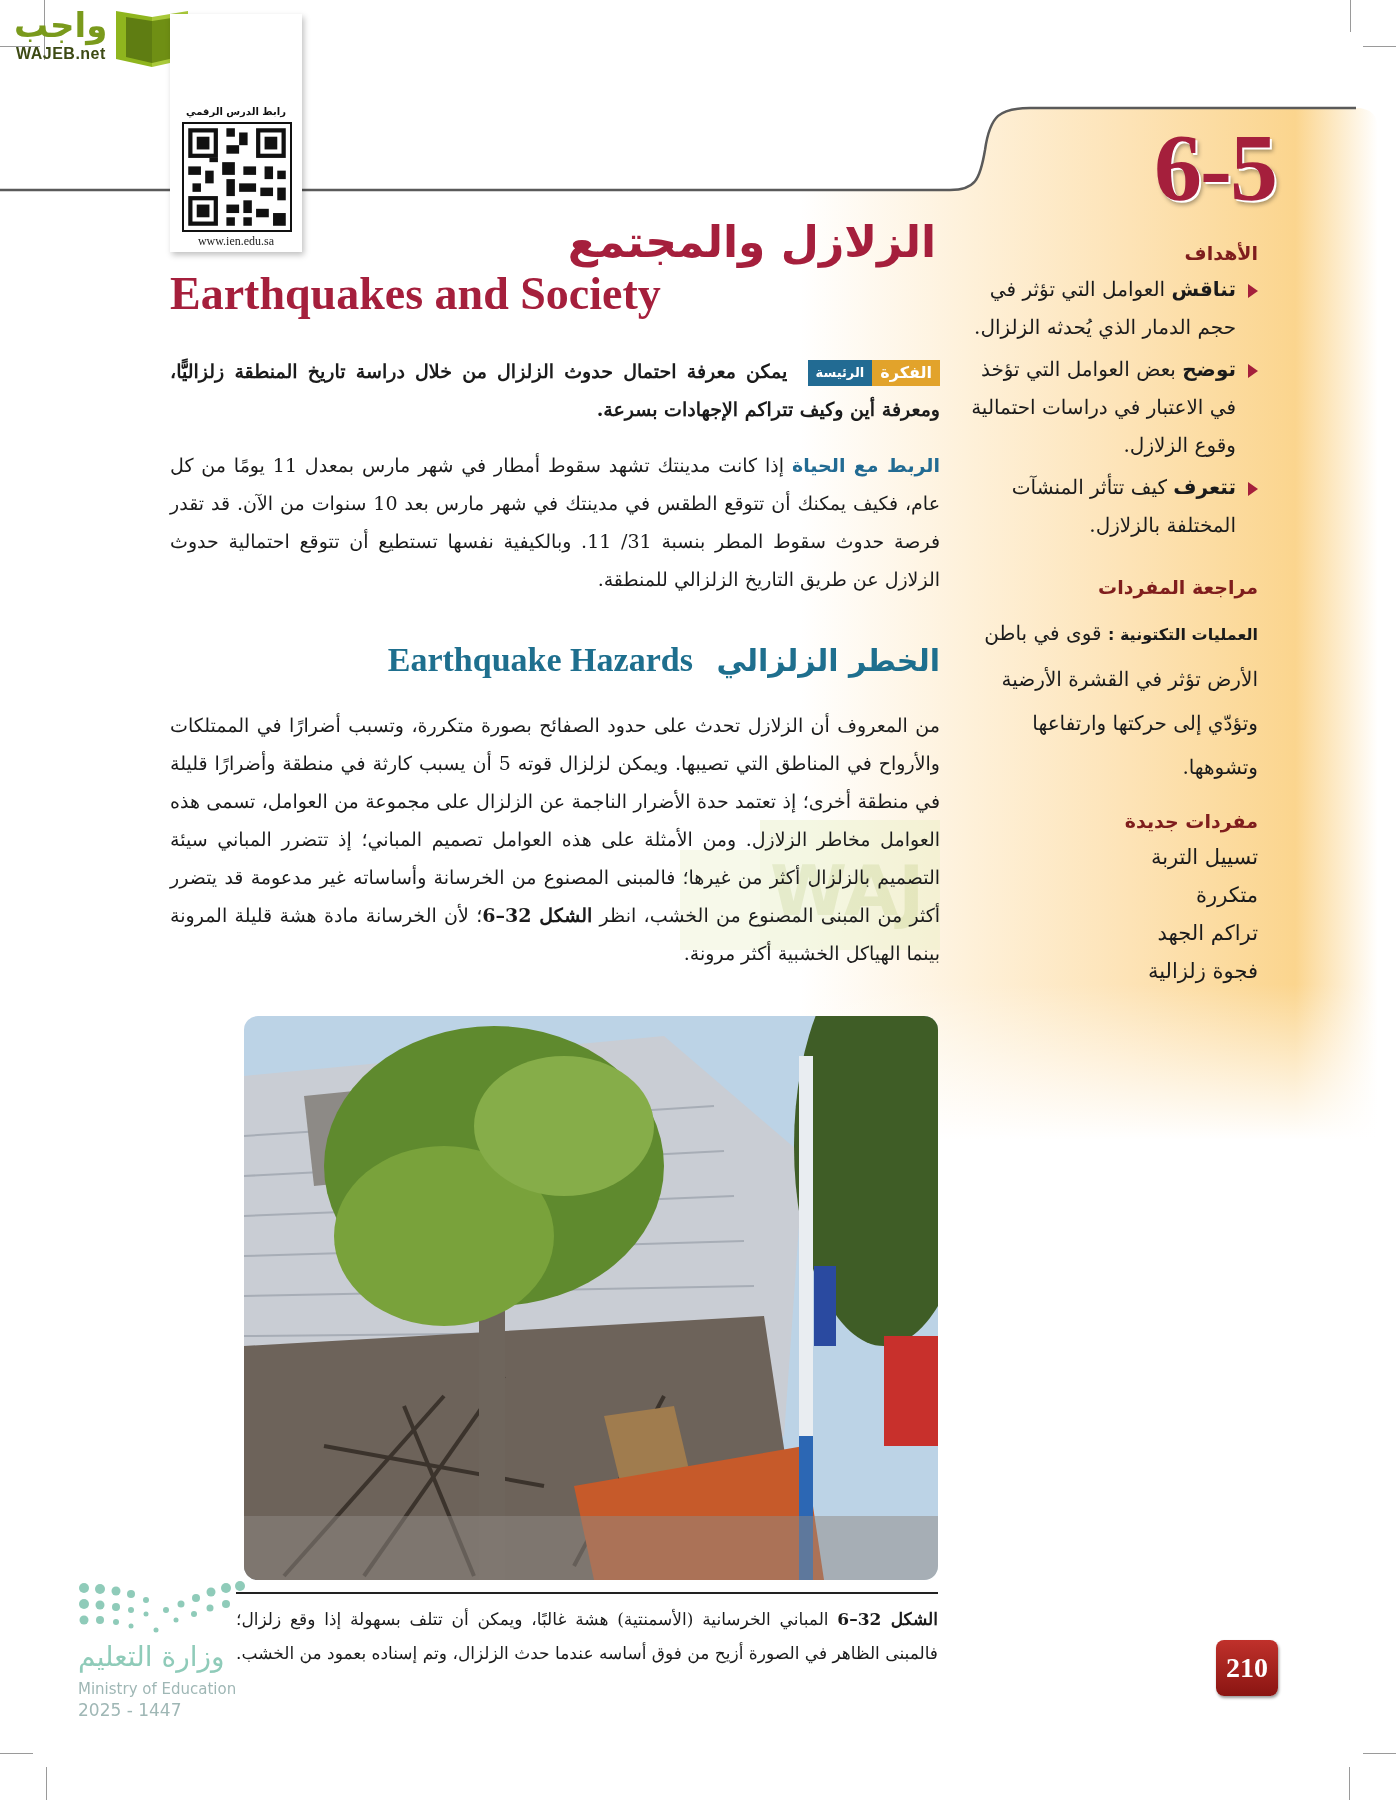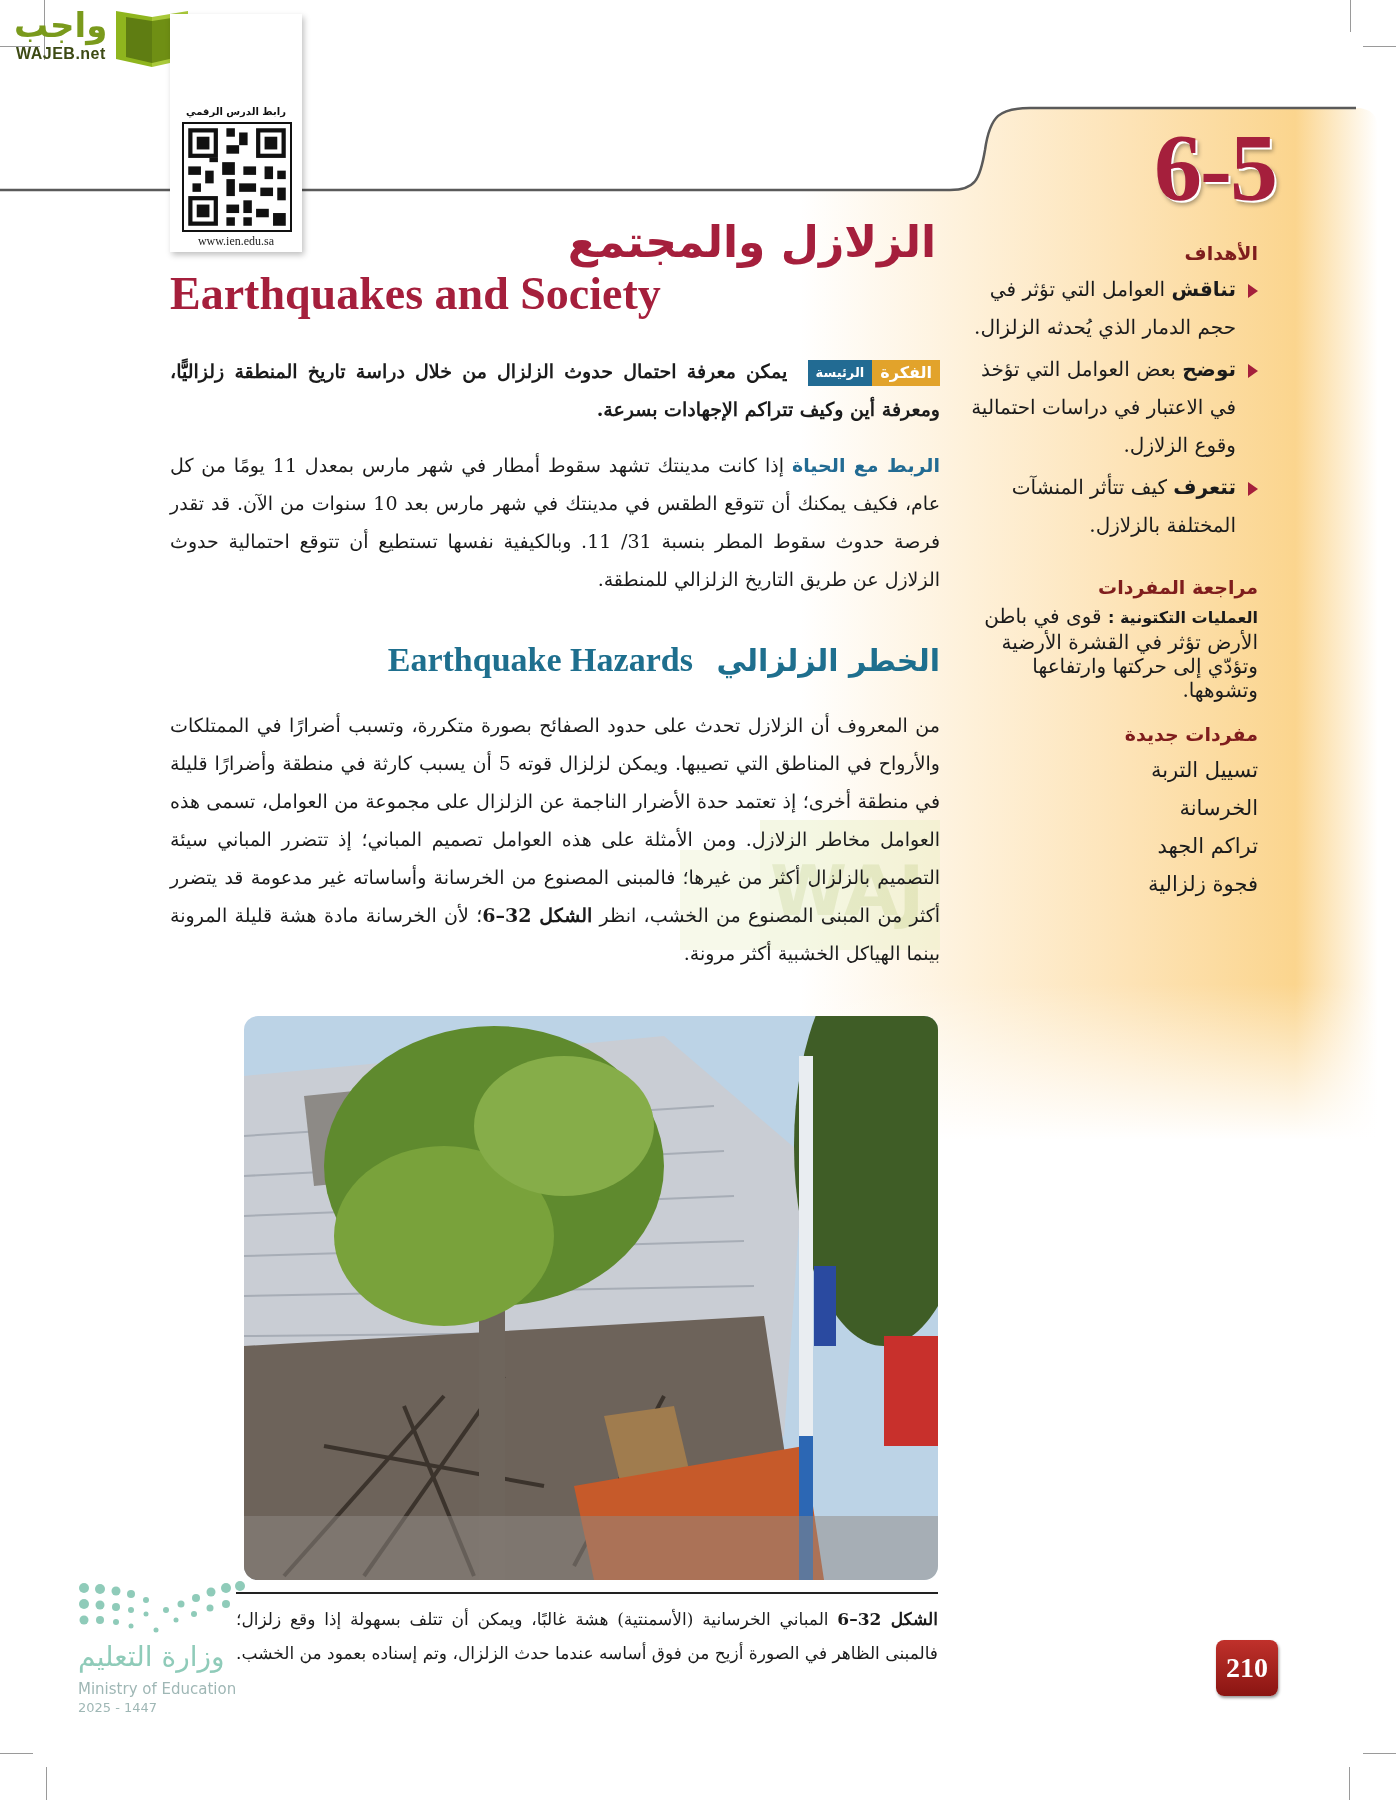--- a/index.html
+++ b/index.html
@@ -38,30 +38,30 @@
   
   .photo{left:244px;top:1016px;width:694px;height:564px;border-radius:14px;overflow:hidden;}
   .caption{left:236px;top:1592px;width:702px;border-top:2px solid #222;padding-top:8px;direction:rtl;text-align:justify;font-family:"DejaVu Serif",serif;font-size:17px;line-height:34px;color:#1b1b1b;}
   .caption-label{font-weight:bold;}
   
   .sidebar{left:968px;top:236px;width:290px;direction:rtl;font-family:"DejaVu Serif",serif;color:#1b1b1b;}
   .side-h{font-family:"DejaVu Sans",sans-serif;font-weight:bold;font-size:19px;color:#7f1d1d;line-height:34px;}
   .obj{position:relative;font-size:20px;line-height:38px;padding-right:22px;margin-bottom:4px;}
   .obj-bullet{position:absolute;right:0;top:14px;width:0;height:0;border-top:7px solid transparent;border-bottom:7px solid transparent;border-left:10px solid #a51f3c;}
   .obj-verb{font-family:"DejaVu Sans",sans-serif;font-weight:bold;}
-  .vocab-text{font-size:20px;line-height:24px;}
+  .vocab-text{font-size:20px;line-height:44px;margin-top:7px;}
   .vocab-term{font-family:"DejaVu Sans",sans-serif;font-weight:bold;font-size:16px;}
   .new-word{font-size:21px;line-height:38px;}
   
   .page-num{left:1216px;top:1640px;width:62px;height:56px;border-radius:8px;background:linear-gradient(#c0312b,#8a1512);color:#fff;font-family:"Liberation Serif",serif;font-weight:bold;font-size:28px;text-align:center;line-height:56px;box-shadow:1px 2px 3px rgba(0,0,0,0.4);}
   
   .ministry{left:76px;top:1580px;width:180px;height:150px;}
   .min-ar{position:absolute;left:2px;top:60px;font-family:"DejaVu Sans",sans-serif;font-size:28px;color:#8fcbb9;direction:rtl;}
   .min-en{position:absolute;left:2px;top:100px;font-family:"DejaVu Sans",sans-serif;font-size:15px;color:#9fb7b5;}
-  .min-year{position:absolute;left:2px;top:120px;font-family:"DejaVu Sans",sans-serif;font-size:13px;color:#9fb7b5;}
+  .min-year{position:absolute;left:2px;top:120px;font-family:"DejaVu Sans",sans-serif;font-size:17px;color:#9fb7b5;}
   
   .watermark{left:640px;top:820px;width:300px;height:130px;opacity:0.45;}
 </style>
 </head>
 <body>
 
 <div class="abs crop" style="left:44px;top:0;width:1px;height:60px;"></div>
 <div class="abs crop" style="left:0;top:46px;width:40px;height:1px;"></div>
 <div class="abs crop" style="left:1350px;top:0;width:1px;height:32px;"></div>
 <div class="abs crop" style="left:1363px;top:46px;width:33px;height:1px;"></div>
@@ -228,21 +228,21 @@
     <span class="obj-verb">تتعرف</span>
     <span>كيف تتأثر المنشآت المختلفة بالزلازل.</span>
   </div>
   <div class="side-h" style="margin-top:26px;">مراجعة المفردات</div>
   <div class="vocab-text">
     <span class="vocab-term">العمليات التكتونية :</span>
     <span>قوى في باطن الأرض تؤثر في القشرة الأرضية وتؤدّي إلى حركتها وارتفاعها وتشوهها.</span>
   </div>
   <div class="side-h" style="margin-top:15px;">مفردات جديدة</div>
   <div class="new-word">تسييل التربة</div>
-  <div class="new-word">الخرسانة</div>
+  <div class="new-word">متكررة</div>
   <div class="new-word">تراكم الجهد</div>
   <div class="new-word">فجوة زلزالية</div>
 </div>
 
 <div class="abs ministry">
   <svg style="position:absolute;left:0;top:0;" width="170" height="60" viewBox="0 0 170 60">
     <g fill="#8fcbb9">
       <circle cx="8" cy="8" r="5"></circle>
         <circle cx="24" cy="9" r="5"></circle>
         <circle cx="40" cy="11" r="4.5"></circle>

